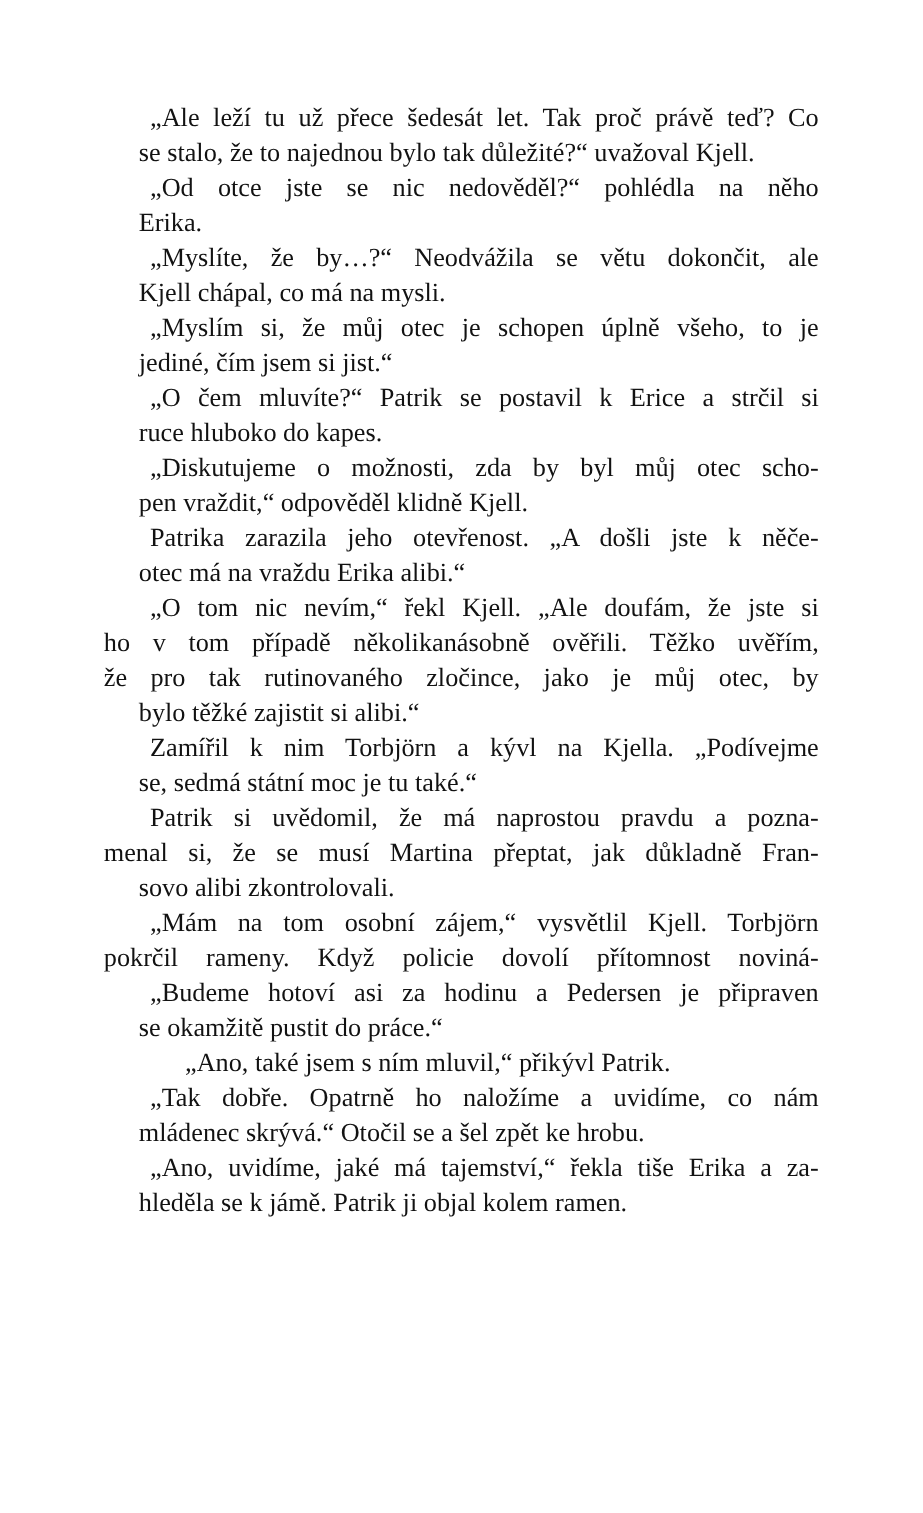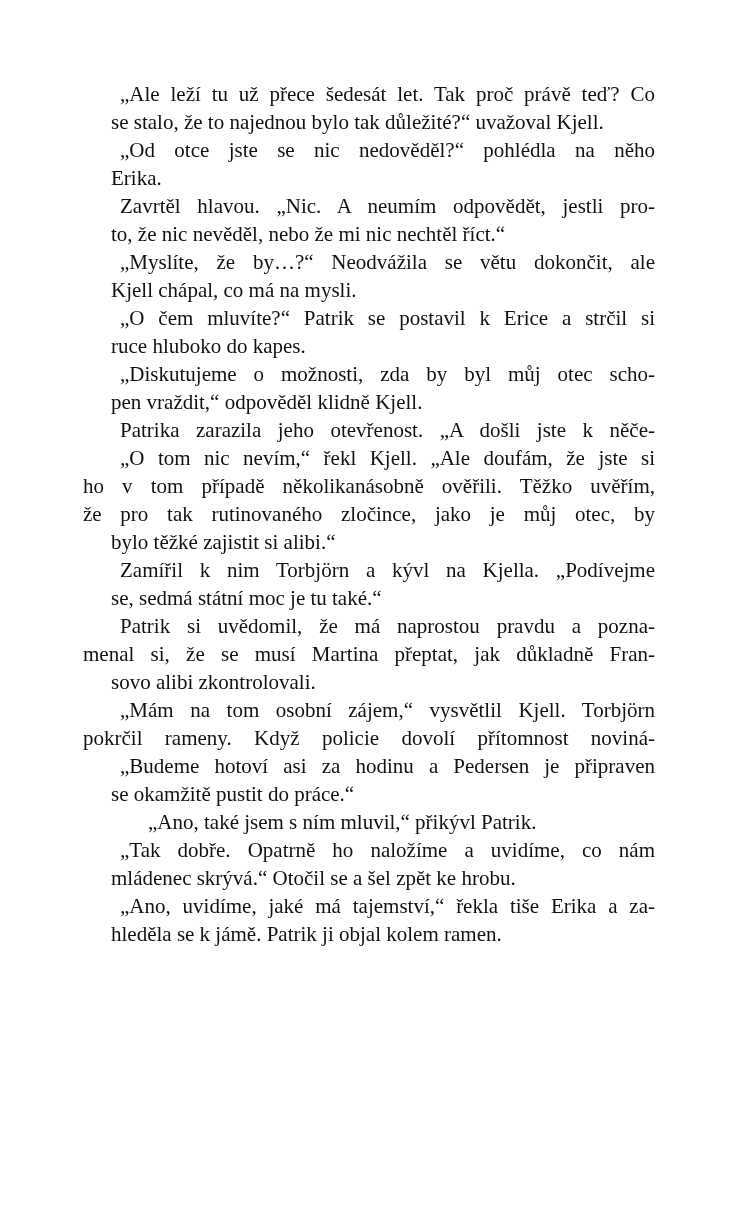--- a/index.html
+++ b/index.html
@@ -50,37 +50,38 @@
   <div class="text-block">
       <p class="para">
         <span class="line first">„Ale leží tu už přece šedesát let. Tak proč právě teď? Co</span>
         <span class="line last">se stalo, že to najednou bylo tak důležité?“ uvažoval Kjell.</span>
       </p>
       <p class="para">
         <span class="line first">„Od otce jste se nic nedověděl?“ pohlédla na něho</span>
         <span class="line last">Erika.</span>
       </p>
       <p class="para">
-        <span class="line first">Zavrtěl hlavou. „Nic. A neumím odpovědět, jestli pro-</span>
-        <span class="line last">to, že nic nevěděl, nebo že mi nic nechtěl říct.“</span>
+        <span class="line first">„Myslíte, že by…?“ Neodvážila se větu dokončit, ale</span>
+        <span class="line last">Kjell chápal, co má na mysli.</span>
       </p>
       <p class="para">
-        <span class="line first">„Myslíte, že by…?“ Neodvážila se větu dokončit, ale</span>
-        <span class="line last">Kjell chápal, co má na mysli.</span>
+        <span class="line first">„Myslím si, že můj otec je schopen úplně všeho, to je</span>
+        <span class="line last">jediné, čím jsem si jist.“</span>
       </p>
       <p class="para">
         <span class="line first">„O čem mluvíte?“ Patrik se postavil k Erice a strčil si</span>
         <span class="line last">ruce hluboko do kapes.</span>
       </p>
       <p class="para">
         <span class="line first">„Diskutujeme o možnosti, zda by byl můj otec scho-</span>
         <span class="line last">pen vraždit,“ odpověděl klidně Kjell.</span>
       </p>
       <p class="para">
         <span class="line first">Patrika zarazila jeho otevřenost. „A došli jste k něče-</span>
+        <span class="line last">otec má na vraždu Erika alibi.“</span>
       </p>
       <p class="para">
         <span class="line first">„O tom nic nevím,“ řekl Kjell. „Ale doufám, že jste si</span>
         <span class="line">ho v tom případě několikanásobně ověřili. Těžko uvěřím,</span>
         <span class="line">že pro tak rutinovaného zločince, jako je můj otec, by</span>
         <span class="line last">bylo těžké zajistit si alibi.“</span>
       </p>
       <p class="para">
         <span class="line first">Zamířil k nim Torbjörn a kývl na Kjella. „Podívejme</span>
         <span class="line last">se, sedmá státní moc je tu také.“</span>

